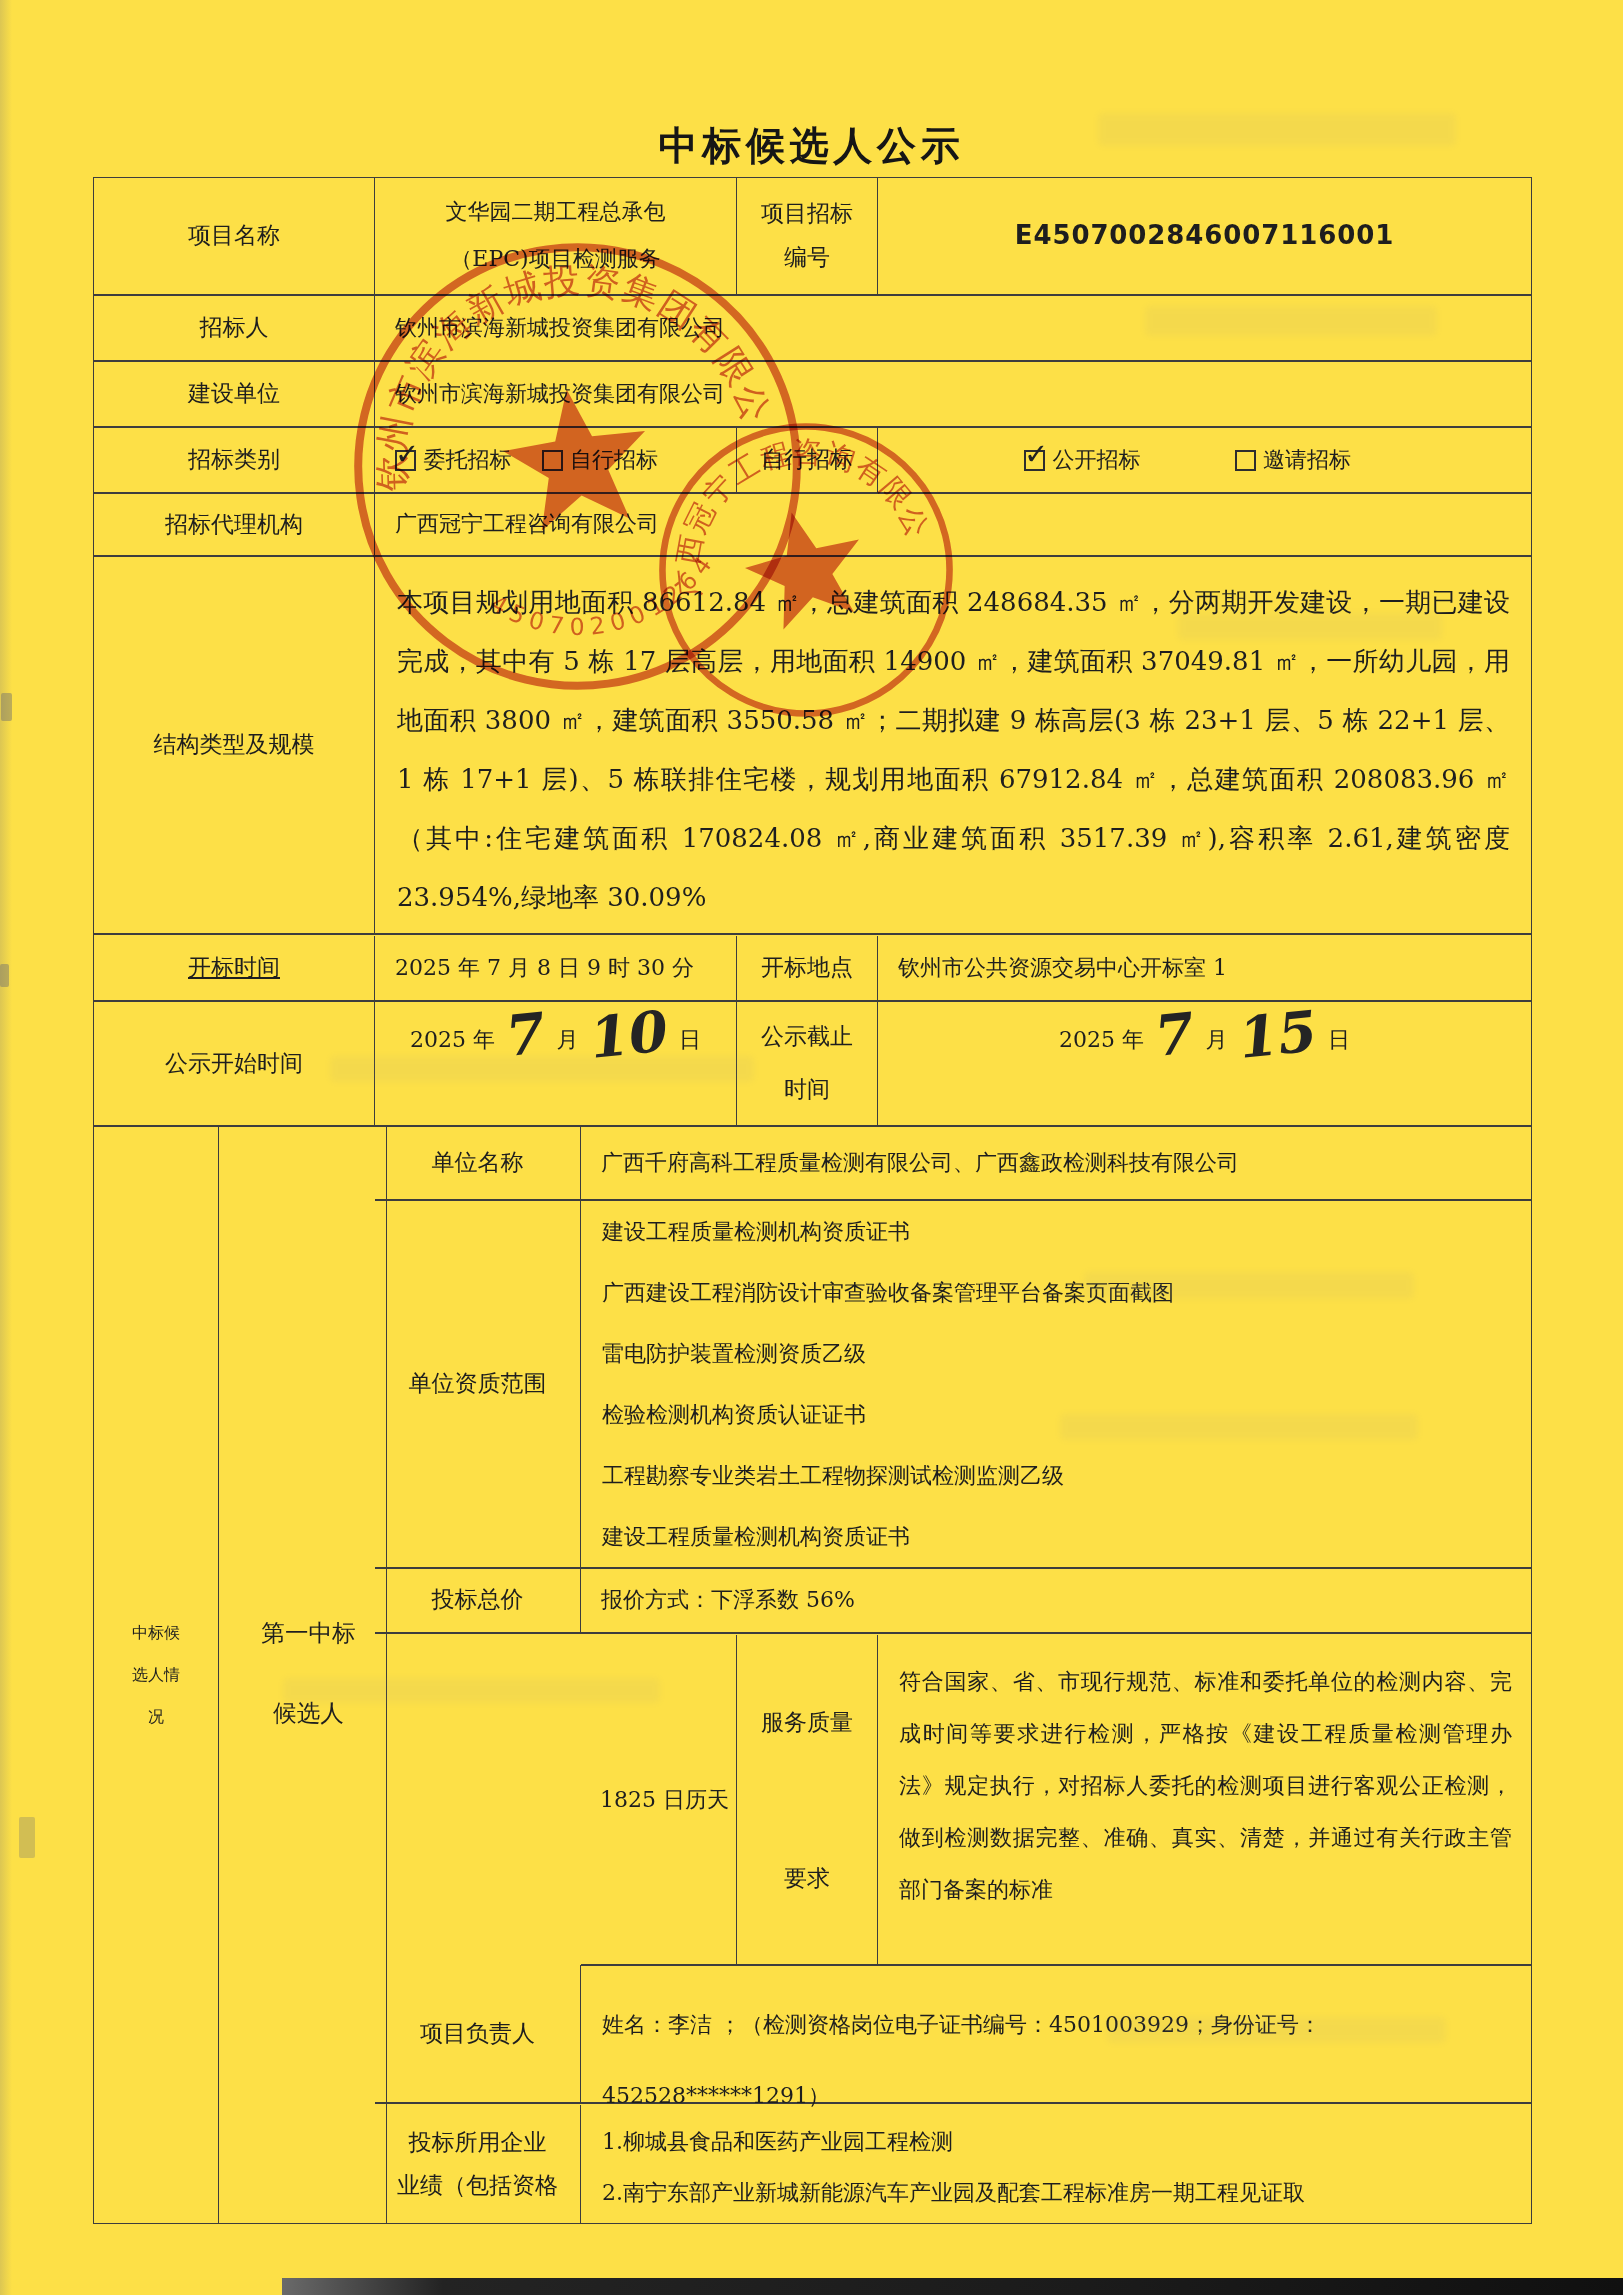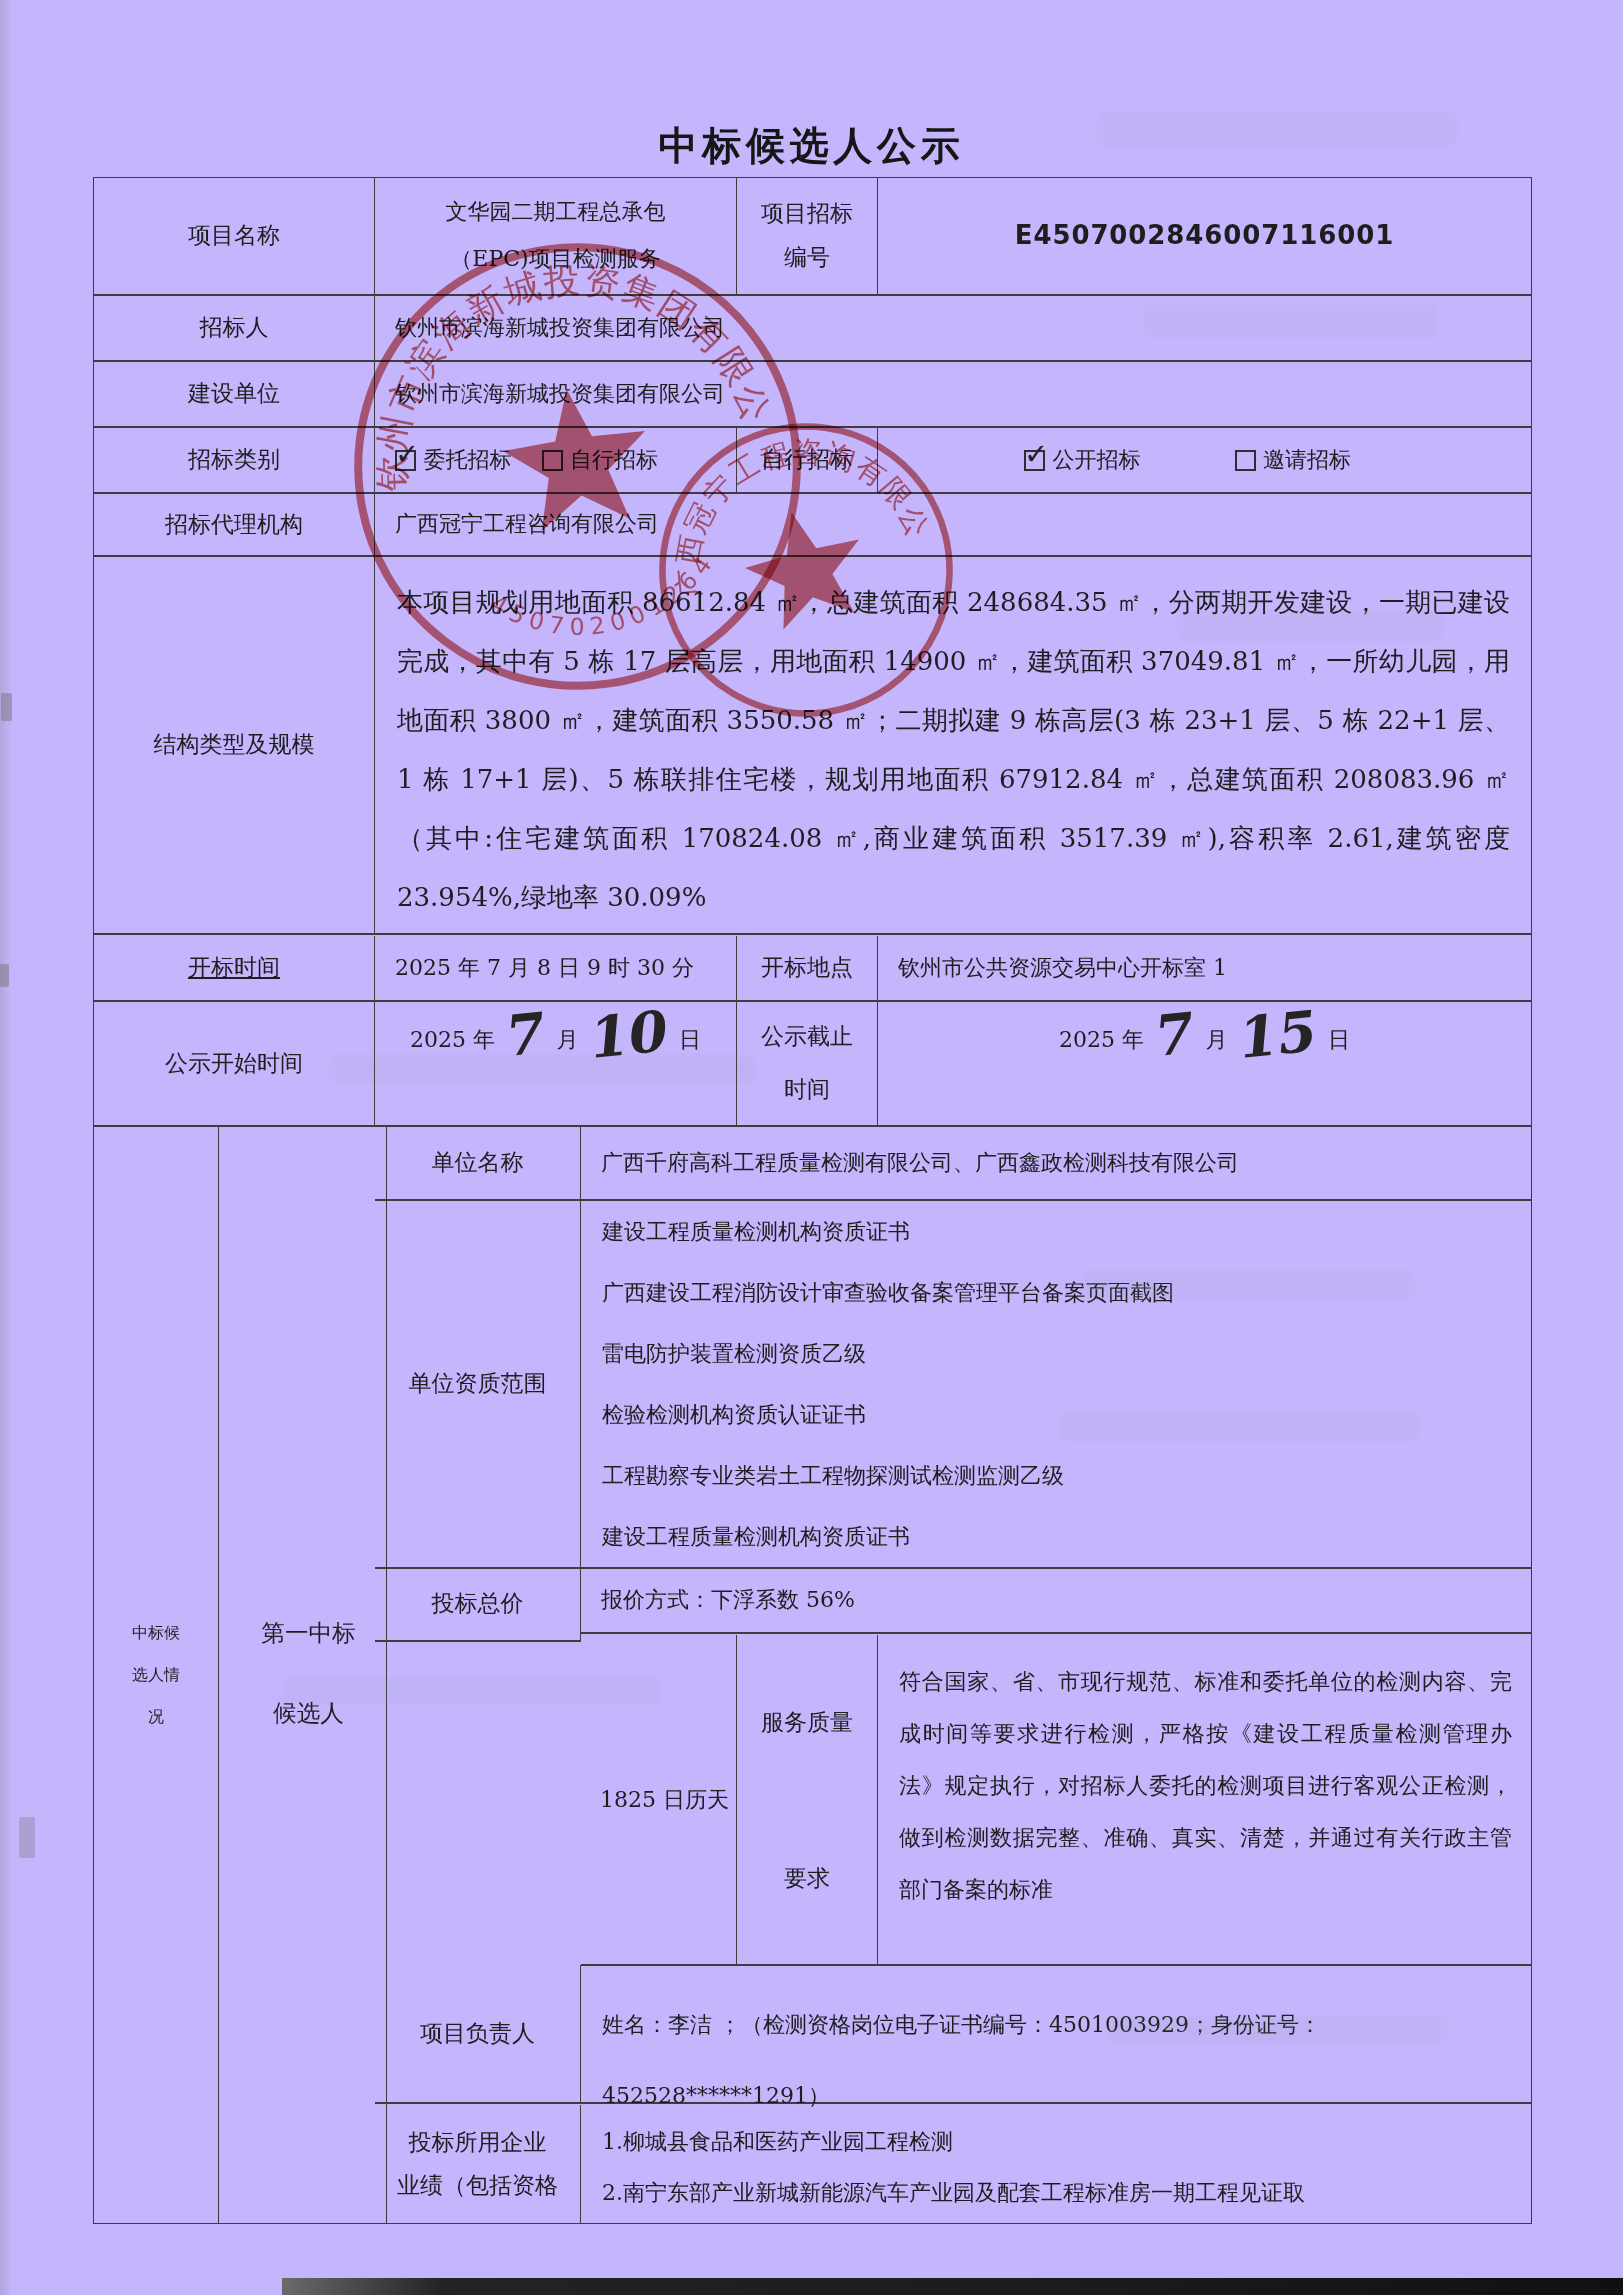--- a/index.html
+++ b/index.html
@@ -8,21 +8,21 @@
     --red:#c23a38;
   }
   html,body{margin:0;padding:0;}
   body{
     width:1623px;height:2295px;
     background:#f4f4f1;
     font-family:"DejaVu Serif","Liberation Serif",serif;
     color:var(--ink);
     overflow:hidden;
   }
-  .page{position:relative;width:1623px;height:2295px;background:#c4b5fd;}
+  .page{position:relative;width:1623px;height:2295px;background:#fde047;}
   .page::before{ 
     content:"";position:absolute;left:0;top:0;width:12.3px;height:100%;
     background:linear-gradient(90deg,rgba(120,120,118,.25),rgba(120,120,118,0));
   }
   .title{
     position:absolute;left:0;top:119px;width:1623px;text-align:center;
     font-family:"DejaVu Sans","Liberation Sans",sans-serif;
     font-weight:700;font-size:39px;letter-spacing:4.7px;color:#161616;
   }
   .doc-table{
@@ -179,21 +179,21 @@
     <div class="cell lbl" style="left:281px;top:1023px;width:206px;height:368px;">单位资质范围</div>
     <div class="cell er qual" style="left:487px;top:1023px;width:951px;height:368px;">
       <span>建设工程质量检测机构资质证书</span>
       <span>广西建设工程消防设计审查验收备案管理平台备案页面截图</span>
       <span>雷电防护装置检测资质乙级</span>
       <span>检验检测机构资质认证证书</span>
       <span>工程勘察专业类岩土工程物探测试检测监测乙级</span>
       <span>建设工程质量检测机构资质证书</span>
     </div>
 
-    <div class="cell lbl" style="left:281px;top:1390px;width:206px;height:74px;">投标总价</div>
+    <div class="cell lbl" style="left:281px;top:1390px;width:206px;height:66px;">投标总价</div>
     <div class="cell er left" style="left:487px;top:1390px;width:951px;height:66px;">报价方式：下浮系数 56%</div>
 
     <div class="cell period-cell" style="left:487px;top:1457px;width:156px;height:331px;">1825 日历天</div>
     <div class="cell qlbl-cell lbl" style="left:643px;top:1457px;width:141px;height:331px;">
       <span>服务质量</span>
       <span>要求</span>
     </div>
     <div class="cell er req" style="left:784px;top:1457px;width:653px;height:331px;">符合国家、省、市现行规范、标准和委托单位的检测内容、完成时间等要求进行检测，严格按《建设工程质量检测管理办法》规定执行，对招标人委托的检测项目进行客观公正检测，做到检测数据完整、准确、真实、清楚，并通过有关行政主管部门备案的标准</div>
 
     <div class="cell lbl" style="left:281px;top:1787px;width:206px;height:139px;">项目负责人</div>

